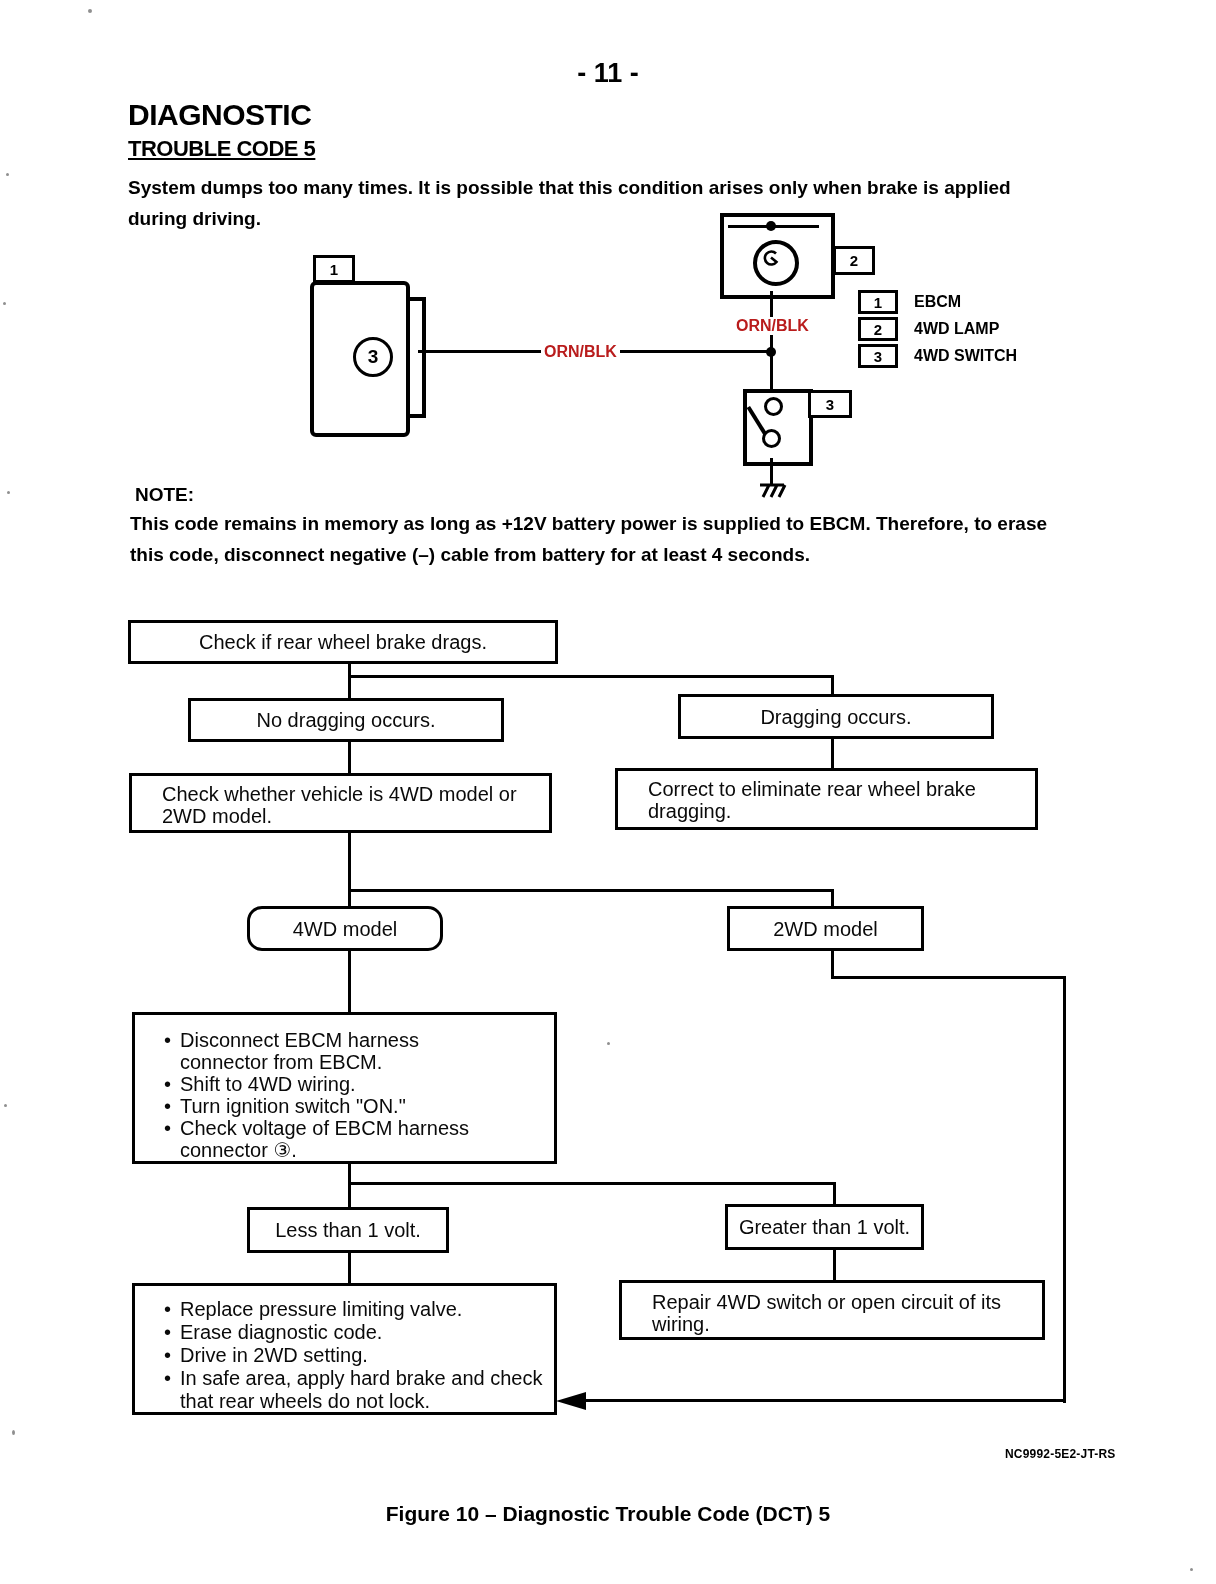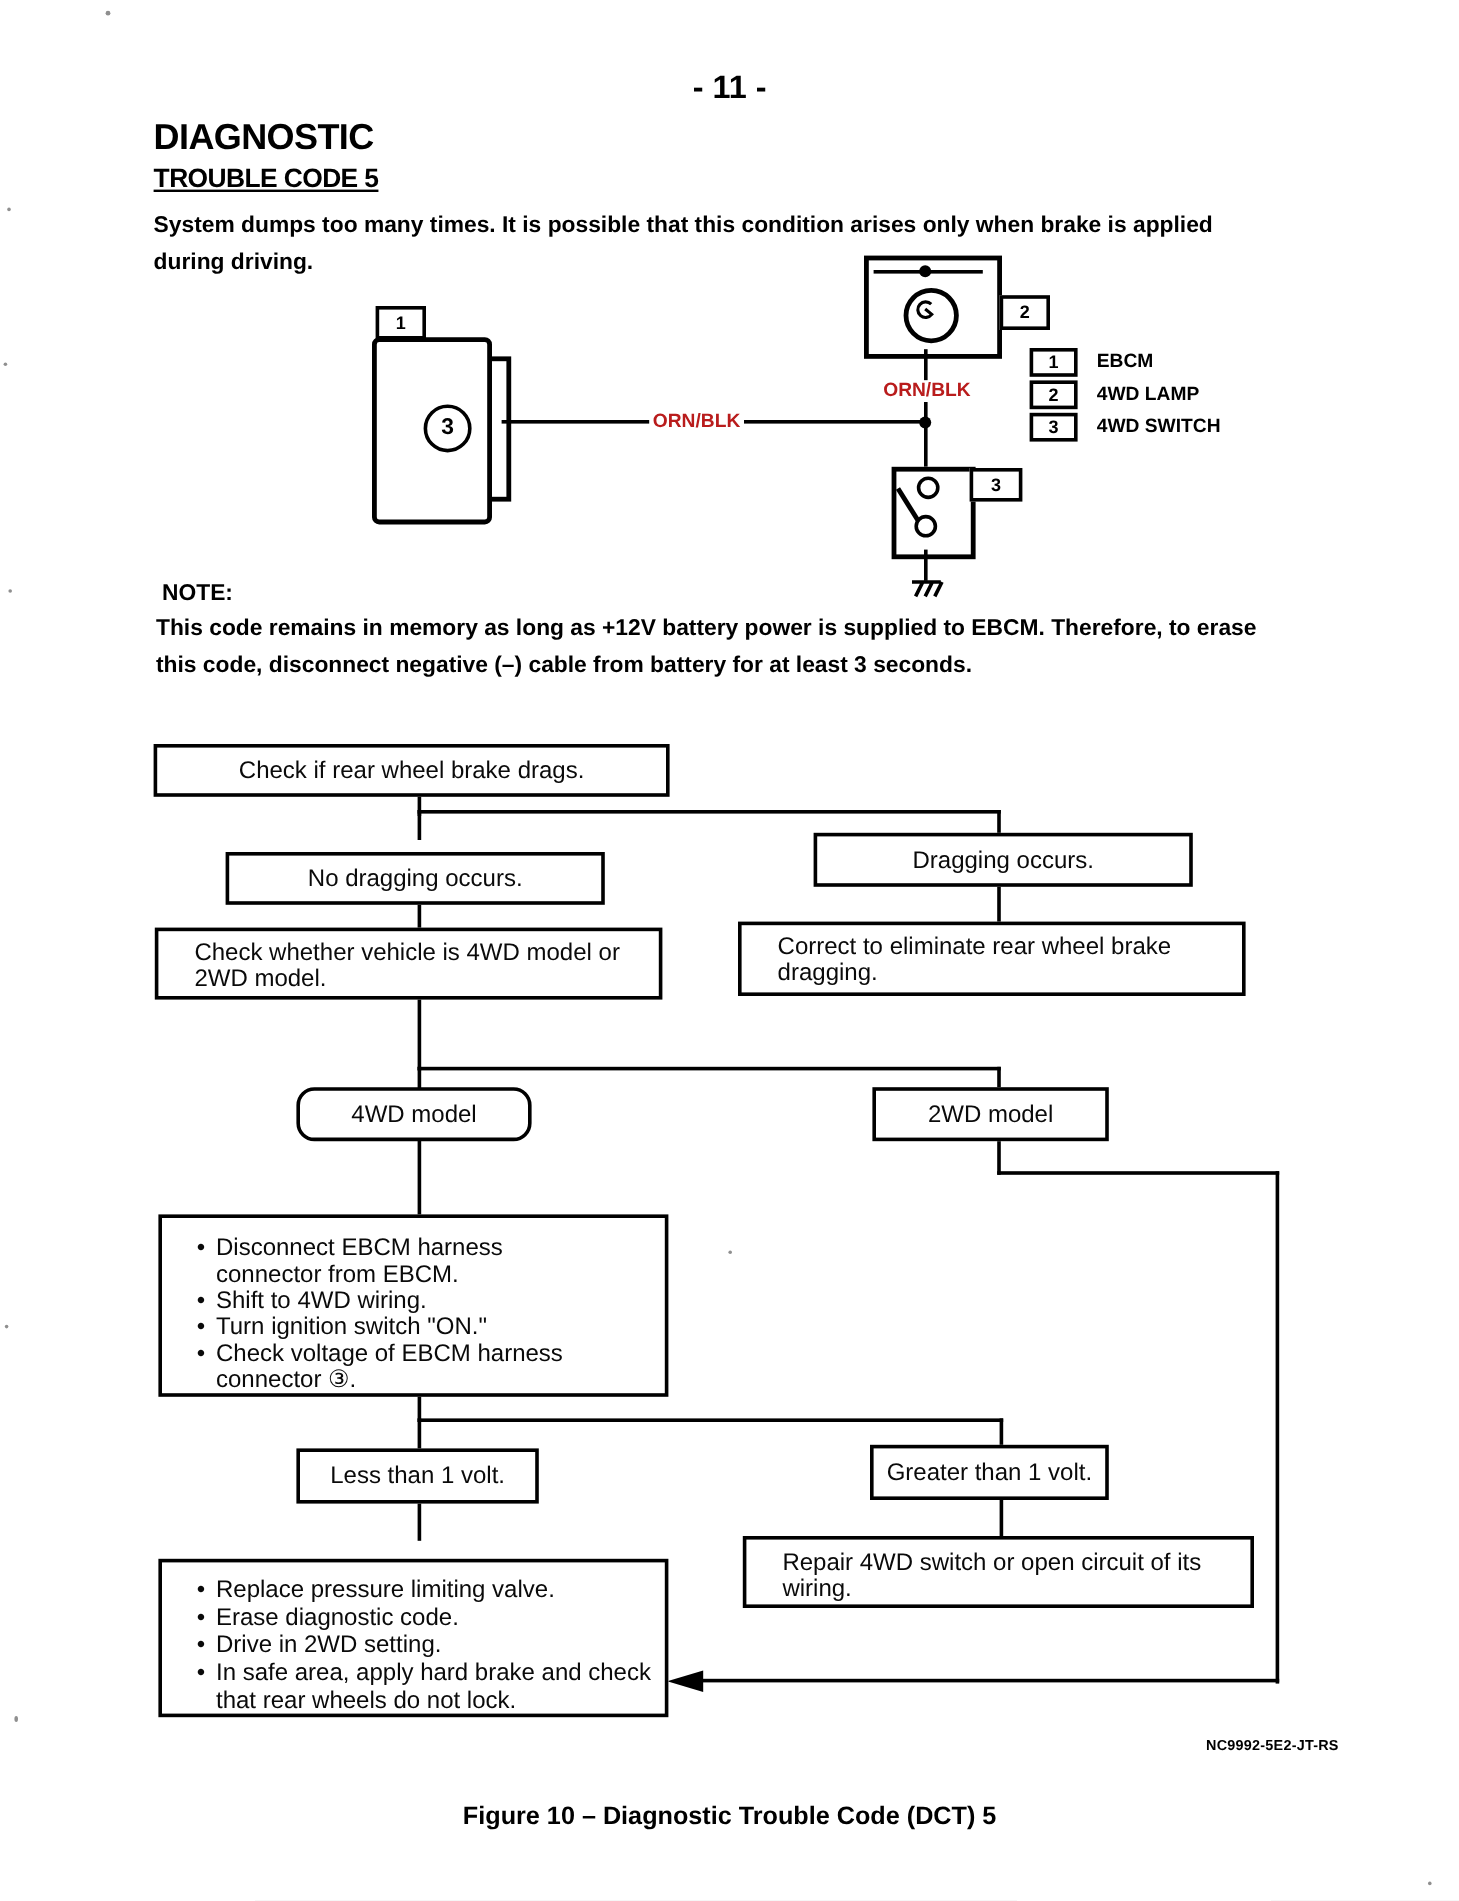--- a/index.html
+++ b/index.html
@@ -105,21 +105,21 @@
       <span class="tag" style="position:static;width:34px;height:18px;">2</span>
       <span class="bold" style="margin-left:16px;font-size:16px;">4WD LAMP</span>
     </div>
     <div class="legendrow" style="left:858px;top:344px;">
       <span class="tag" style="position:static;width:34px;height:18px;">3</span>
       <span class="bold" style="margin-left:16px;font-size:16px;">4WD SWITCH</span>
     </div>
   </div>
 
   <div class="abs bold" style="left:135px;top:484px;font-size:19px;">NOTE:</div>
-  <div class="abs bold" style="left:130px;top:508px;width:945px;font-size:19px;line-height:31px;">This code remains in memory as long as +12V battery power is supplied to EBCM. Therefore, to erase this code, disconnect negative (–) cable from battery for at least 3 seconds.</div>
+  <div class="abs bold" style="left:130px;top:508px;width:945px;font-size:19px;line-height:31px;">This code remains in memory as long as +12V battery power is supplied to EBCM. Therefore, to erase this code, disconnect negative (–) cable from battery for at least 4 seconds.</div>
 
   <div class="abs" style="left:0;top:560px;width:1216px;height:870px;">
 
     <div class="vline" style="left:348px;top:96px;height:24px;"></div>
     <div class="hline" style="left:348px;top:115px;width:486px;"></div>
     <div class="vline" style="left:348px;top:115px;height:25px;"></div>
     <div class="vline" style="left:831px;top:115px;height:22px;"></div>
     <div class="vline" style="left:348px;top:175px;height:40px;"></div>
     <div class="vline" style="left:831px;top:172px;height:38px;"></div>
     <div class="vline" style="left:348px;top:272px;height:60px;"></div>
@@ -135,42 +135,42 @@
     <div class="vline" style="left:348px;top:622px;height:26px;"></div>
     <div class="vline" style="left:833px;top:622px;height:23px;"></div>
     <div class="vline" style="left:348px;top:686px;height:38px;"></div>
     <div class="vline" style="left:833px;top:684px;height:37px;"></div>
 
     <div class="hline" style="left:583px;top:839px;width:483px;"></div>
     <div class="arrowhead-left" style="left:556px;top:832px;"></div>
 
     <div class="fbox" style="left:128px;top:60px;width:424px;height:38px;">Check if rear wheel brake drags.</div>
 
-    <div class="fbox" style="left:188px;top:138px;width:310px;height:38px;margin-top:12px;">No dragging occurs.</div>
+    <div class="fbox" style="left:188px;top:138px;width:310px;height:38px;">No dragging occurs.</div>
     <div class="fbox" style="left:667px;top:134px;width:310px;height:39px;margin-left:11px;">Dragging occurs.</div>
 
     <div class="fbox leftalign" style="left:129px;top:213px;width:423px;height:60px;padding:7px 20px 0 30px;box-sizing:border-box;">Check whether vehicle is 4WD model or 2WD model.</div>
     <div class="fbox leftalign" style="left:615px;top:208px;width:423px;height:62px;padding:7px 20px 0 30px;box-sizing:border-box;">Correct to eliminate rear wheel brake dragging.</div>
 
     <div class="fbox" style="left:247px;top:346px;width:190px;height:39px;border-radius:15px;">4WD model</div>
     <div class="fbox" style="left:727px;top:346px;width:191px;height:39px;">2WD model</div>
 
     <div class="fbox leftalign" style="left:132px;top:452px;width:425px;height:152px;padding:14px 10px 0 28px;box-sizing:border-box;">
       <ul class="bullets" style="line-height:22px;">
         <li style="max-width:322px;">Disconnect EBCM harness connector from EBCM.</li>
         <li style="max-width:322px;">Shift to 4WD wiring.</li>
         <li style="max-width:322px;">Turn ignition switch "ON."</li>
         <li style="max-width:322px;">Check voltage of EBCM harness connector ③.</li>
       </ul>
     </div>
 
     <div class="fbox" style="left:247px;top:647px;width:196px;height:40px;">Less than 1 volt.</div>
     <div class="fbox" style="left:725px;top:644px;width:193px;height:40px;">Greater than 1 volt.</div>
 
-    <div class="fbox leftalign" style="left:132px;top:739px;width:425px;height:132px;padding:12px 8px 0 28px;box-sizing:border-box;">
+    <div class="fbox leftalign" style="left:132px;top:723px;width:425px;height:132px;padding:12px 8px 0 28px;box-sizing:border-box;">
       <ul class="bullets" style="line-height:23px;">
         <li style="max-width:372px;">Replace pressure limiting valve.</li>
         <li style="max-width:372px;">Erase diagnostic code.</li>
         <li style="max-width:372px;">Drive in 2WD setting.</li>
         <li style="max-width:372px;">In safe area, apply hard brake and check that rear wheels do not lock.</li>
       </ul>
     </div>
 
     <div class="fbox leftalign" style="left:619px;top:720px;width:426px;height:60px;padding:8px 16px 0 30px;box-sizing:border-box;">Repair 4WD switch or open circuit of its wiring.</div>
   </div>

